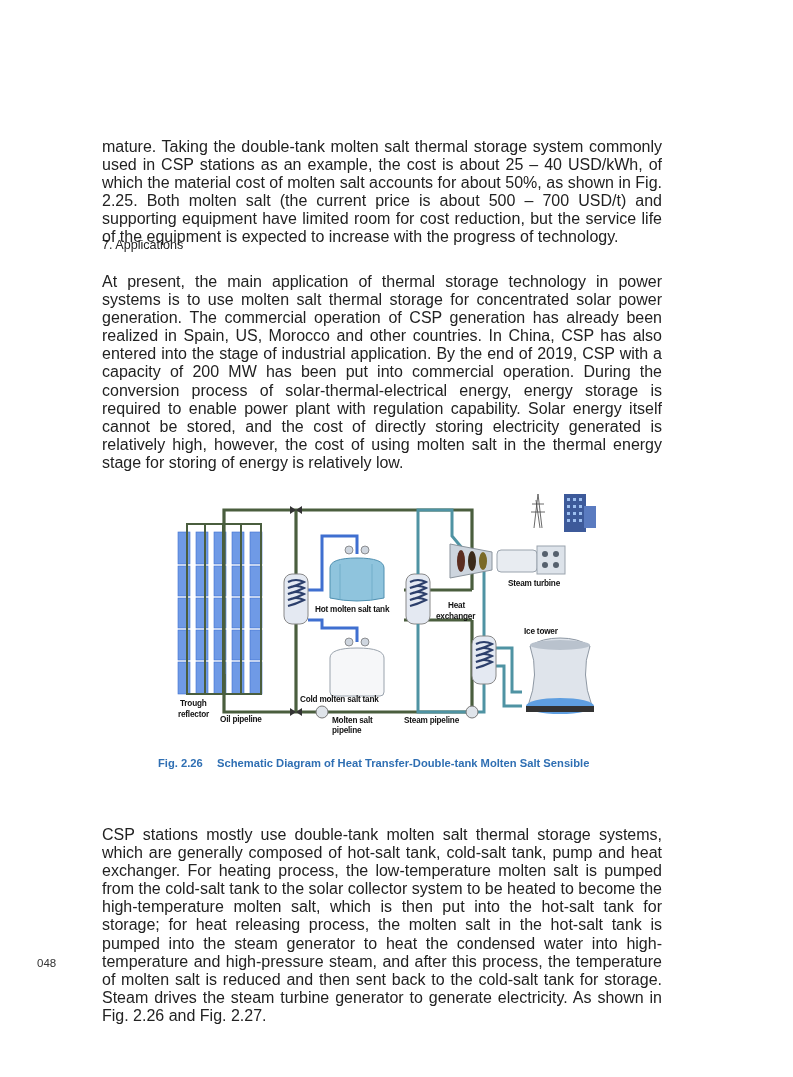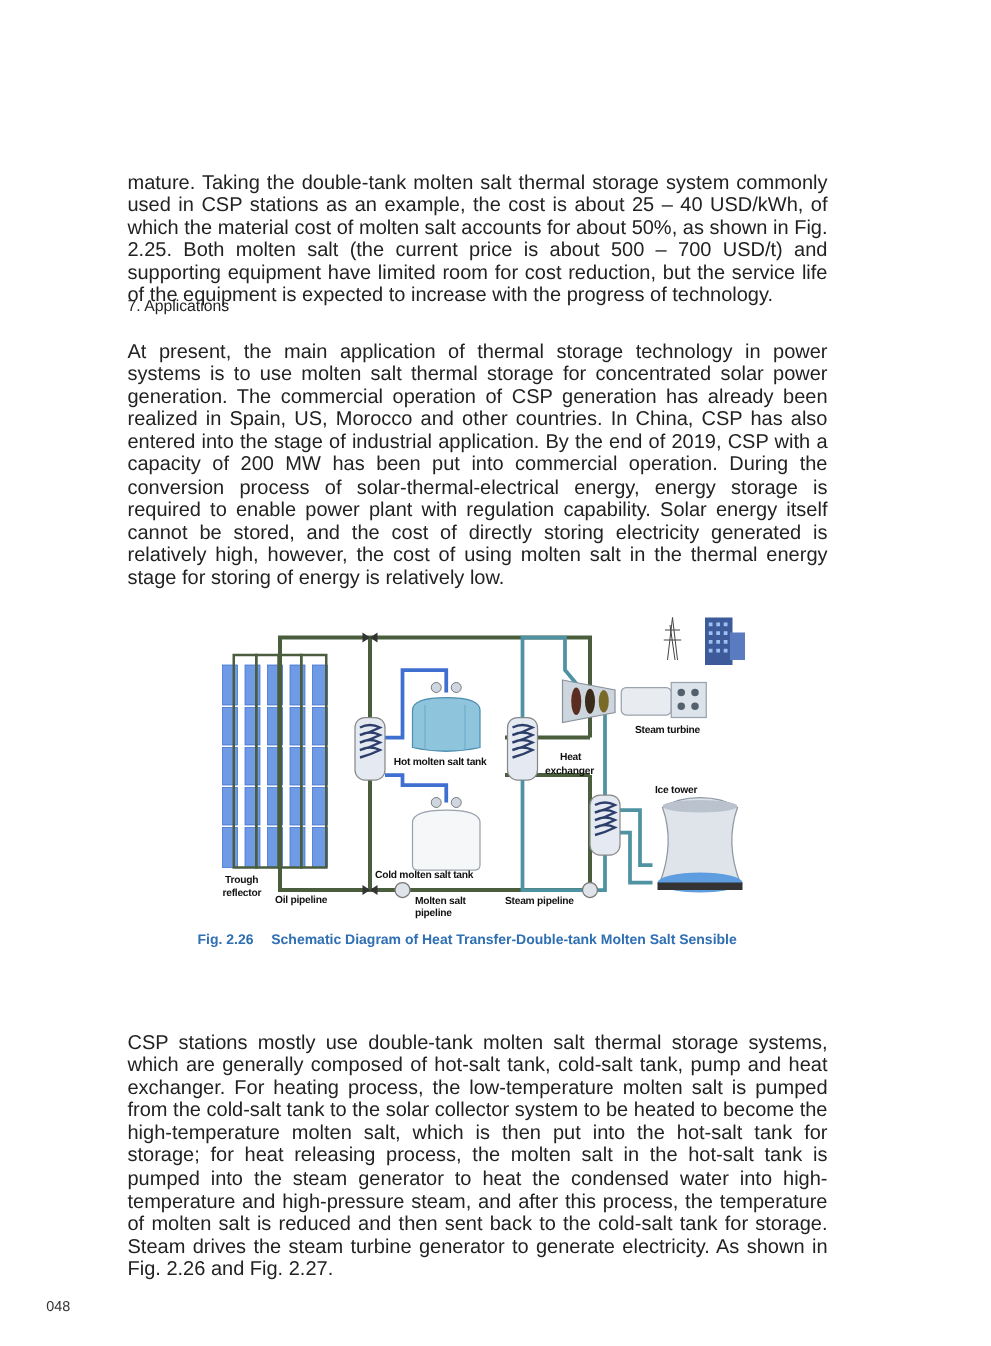--- a/index.html
+++ b/index.html
@@ -4,24 +4,24 @@
 <style>
   html, body { margin:0; padding:0; background:#ffffff; }
   body { width:793px; height:1077px; position:relative; overflow:hidden;
          font-family:"Liberation Sans", sans-serif; color:#222; }
   .para { position:absolute; left:102px; width:560px; font-size:16px; line-height:18.1px;
           text-align:justify; margin:0; }
   .heading { position:absolute; left:102px; font-size:12.6px; margin:0; }
   .figure { position:absolute; left:172px; top:488px; width:450px; height:250px; }
   .caption { position:absolute; left:158px; top:745px; width:470px; color:#2f6fb3;
              font-weight:bold; font-size:11.2px; line-height:15px; }
-  .caption .row1 { white-space:nowrap; }
+  .caption .row1 { white-space:nowrap;margin-top:11px; }
   .caption .row2 { padding-left:71px; white-space:nowrap; }
   .caption .num { display:inline-block; width:59px; }
-  .pageno { position:absolute; left:37px; top:1040px; font-size:11.5px; color:#333; }
+  .pageno { position:absolute; left:37px; top:957px; font-size:11.5px; color:#333; }
   .lbl { font-family:"Liberation Sans", sans-serif; font-weight:bold; font-size:8.2px; fill:#111; letter-spacing:-0.2px; }
 </style>
 </head>
 <body>
 
 <p class="para" style="top:138px;">mature. Taking the double-tank molten salt thermal storage system commonly used in CSP stations as an example, the cost is about 25 – 40 USD/kWh, of which the material cost of molten salt accounts for about 50%, as shown in Fig. 2.25. Both molten salt (the current price is about 500 – 700 USD/t) and supporting equipment have limited room for cost reduction, but the service life of the equipment is expected to increase with the progress of technology.</p>
 
 <p class="heading" style="top:238px;">7. Applications</p>
 
 <p class="para" style="top:273px;">At present, the main application of thermal storage technology in power systems is to use molten salt thermal storage for concentrated solar power generation. The commercial operation of CSP generation has already been realized in Spain, US, Morocco and other countries. In China, CSP has also entered into the stage of industrial application. By the end of 2019, CSP with a capacity of 200 MW has been put into commercial operation. During the conversion process of solar-thermal-electrical energy, energy storage is required to enable power plant with regulation capability. Solar energy itself cannot be stored, and the cost of directly storing electricity generated is relatively high, however, the cost of using molten salt in the thermal energy stage for storing of energy is relatively low.</p>

